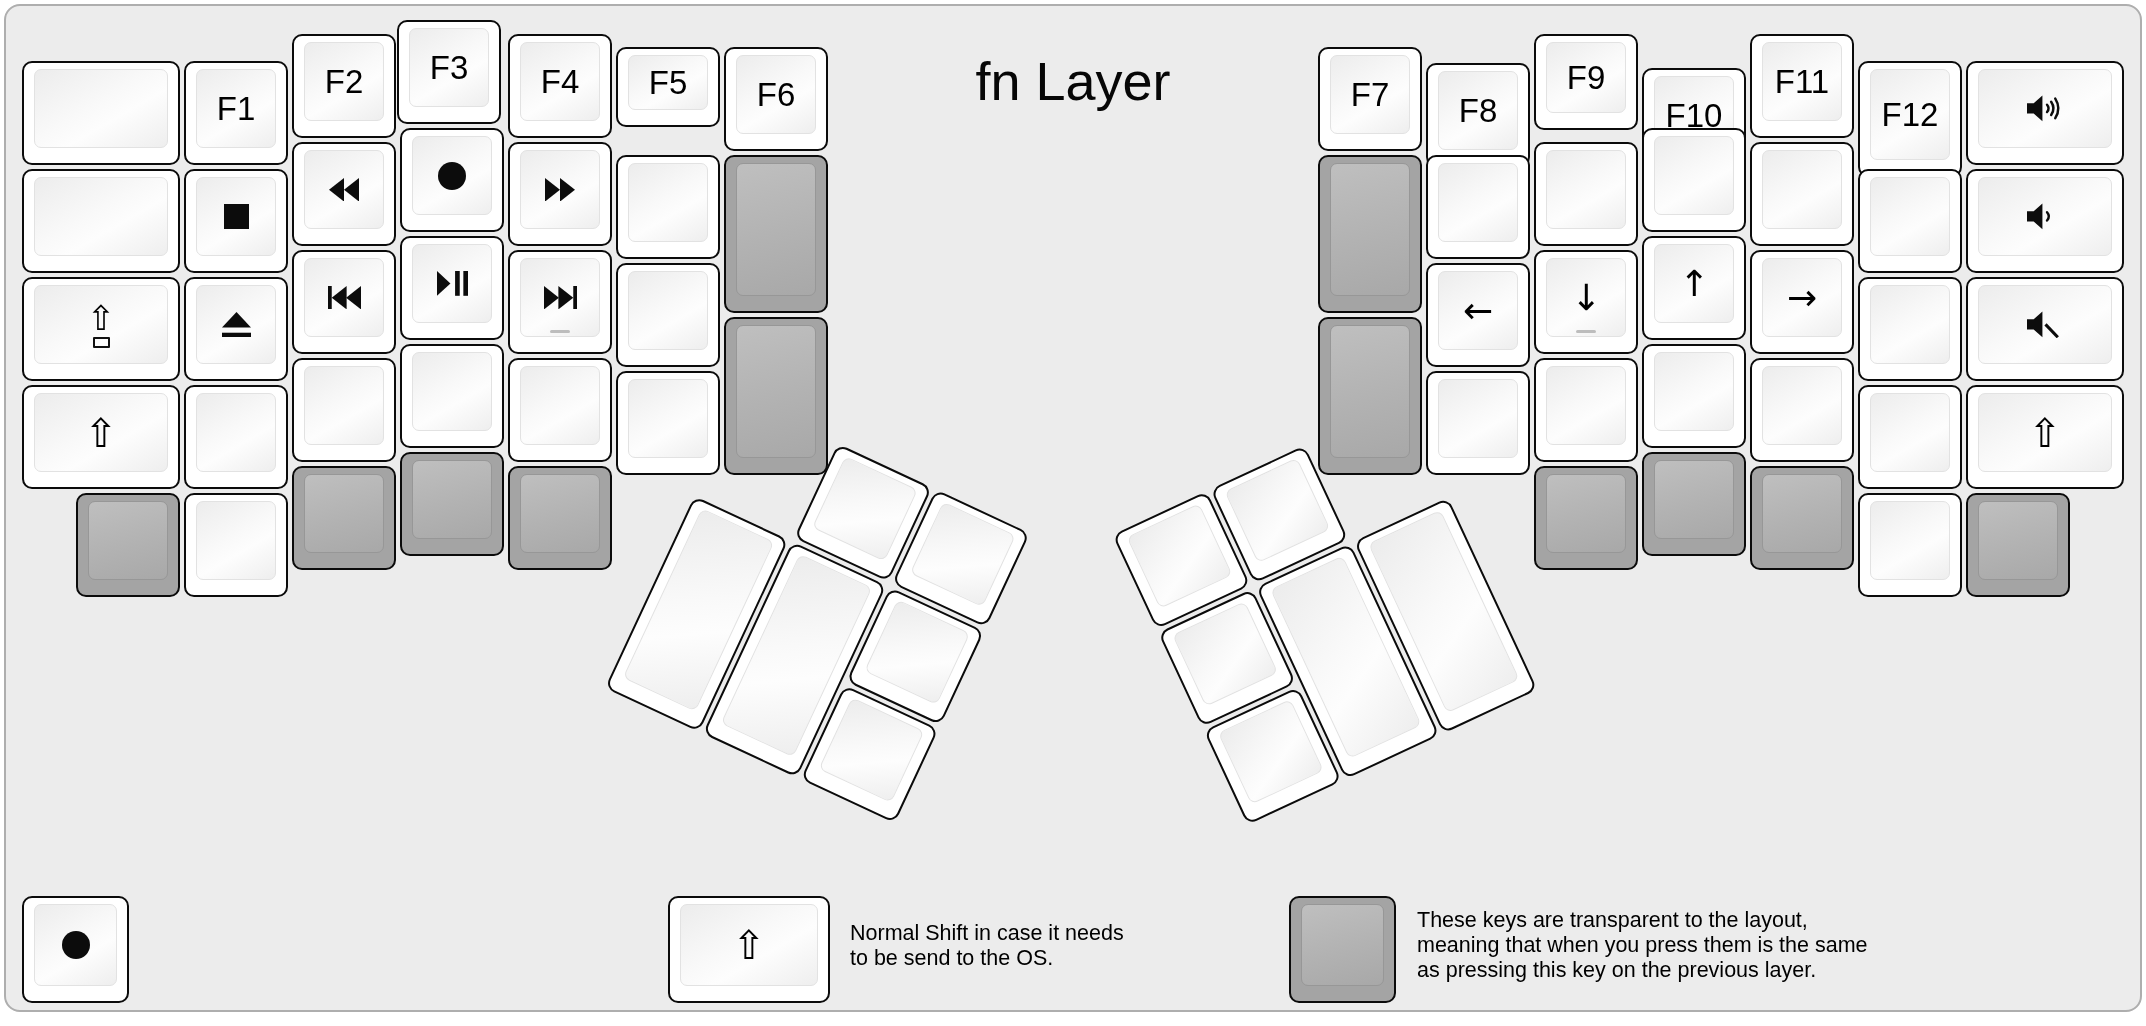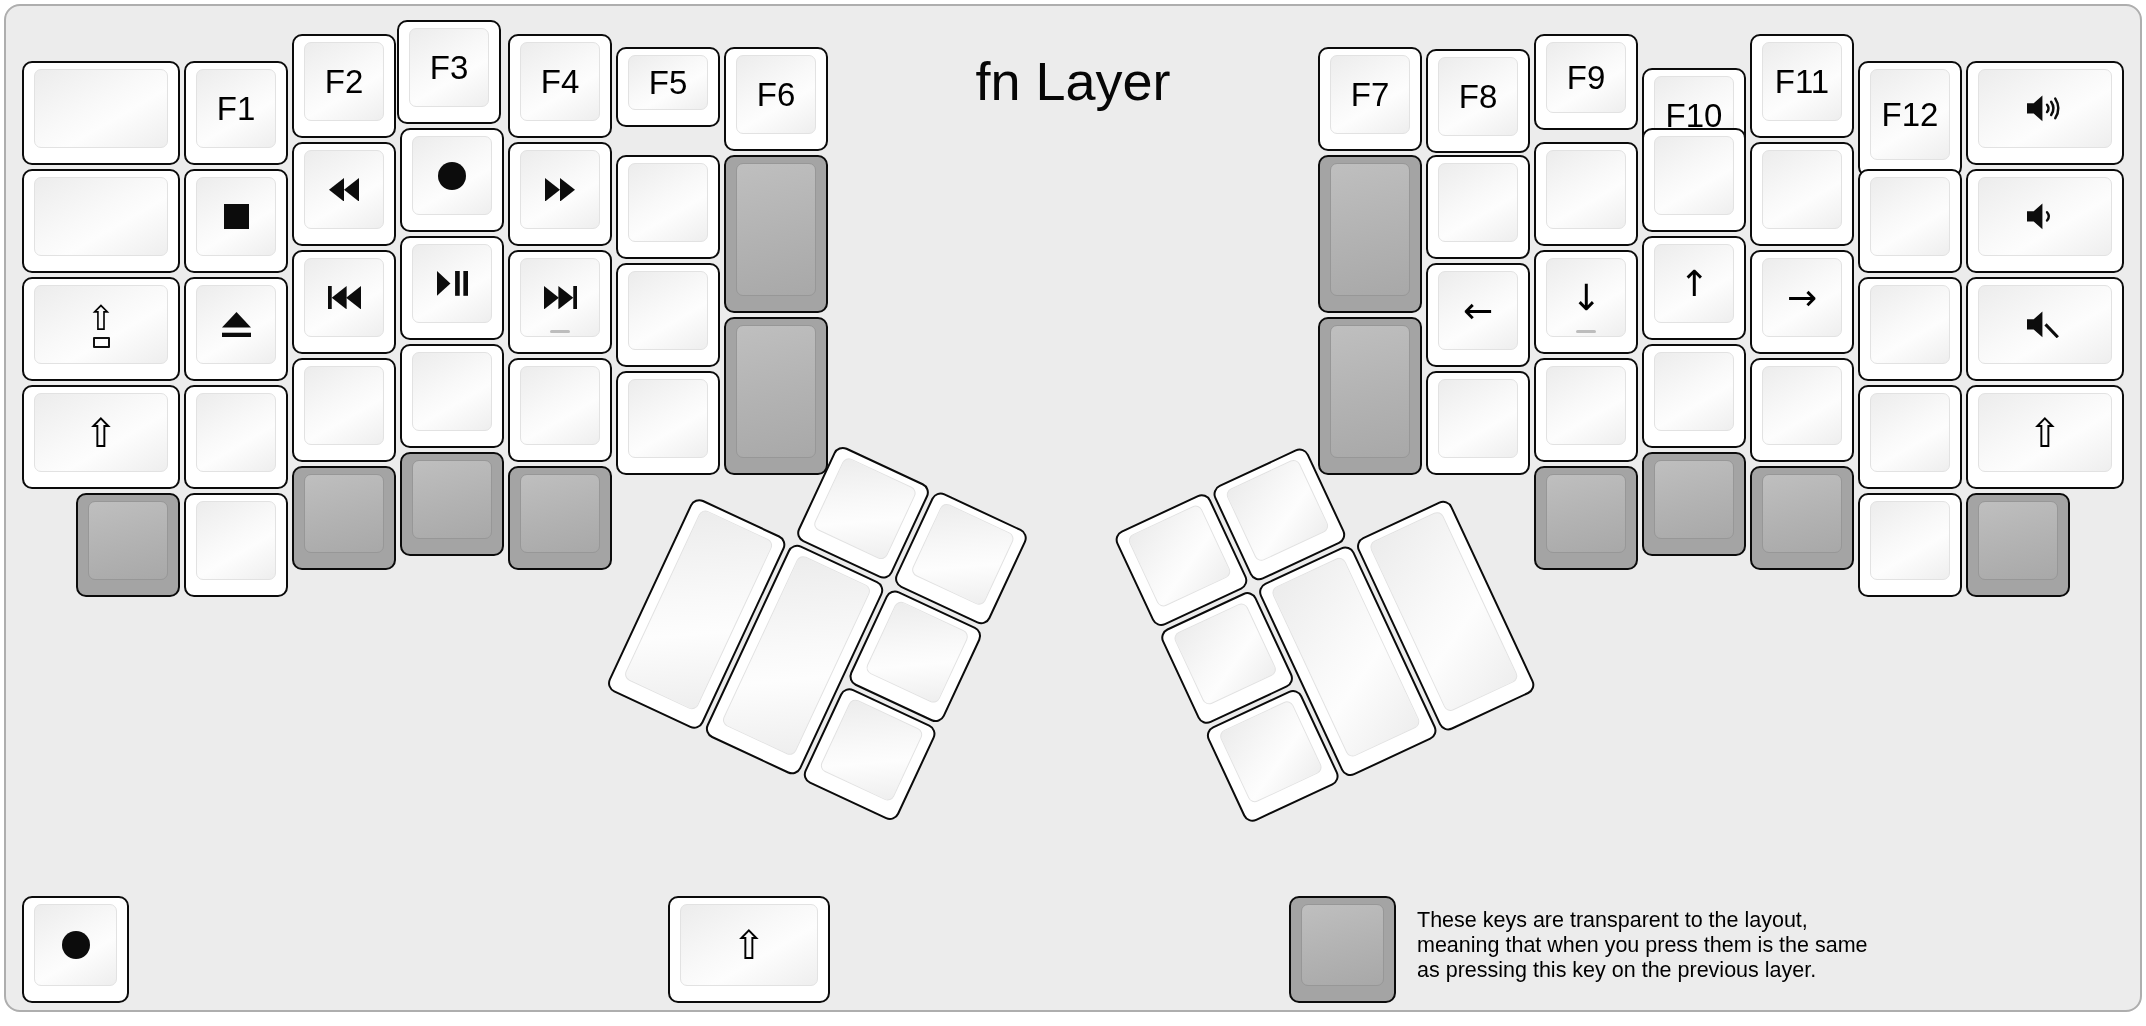--- a/index.html
+++ b/index.html
@@ -217,21 +217,21 @@
         <div class="cap">
           <span class="flabel">F7</span>
         </div>
       </div>
       <div class="key grey" style="left: 1318px; top: 155px; width: 104px; height: 158px;">
         <div class="cap"></div>
       </div>
       <div class="key grey" style="left: 1318px; top: 317px; width: 104px; height: 158px;">
         <div class="cap"></div>
       </div>
-      <div class="key" style="left: 1426px; top: 49px; width: 104px; height: 104px;">
+      <div class="key" style="left: 1426px; top: 63px; width: 104px; height: 104px;">
         <div class="cap">
           <span class="flabel">F8</span>
         </div>
       </div>
       <div class="key" style="left: 1426px; top: 155px; width: 104px; height: 104px;">
         <div class="cap"></div>
       </div>
       <div class="key" style="left: 1426px; top: 263px; width: 104px; height: 104px;">
         <div class="cap">
           <span class="arrow">←</span>
@@ -410,16 +410,18 @@
       </div>
       <div class="key" style="left: 668px; top: 896px; width: 162px; height: 107px;">
         <div class="cap">
           <span class="shift-glyph">⇧</span>
         </div>
       </div>
       <div class="key grey" style="left: 1289px; top: 896px; width: 107px; height: 107px;">
         <div class="cap"></div>
       </div>
     </div>
+  <div class="legend-text t2">Normal Shift in case it needs
+to be send to the OS.</div>
   <div class="legend-text t3">These keys are transparent to the layout,
 meaning that when you press them is the same
 as pressing this key on the previous layer.</div>
 </div>
 
 </body></html>

